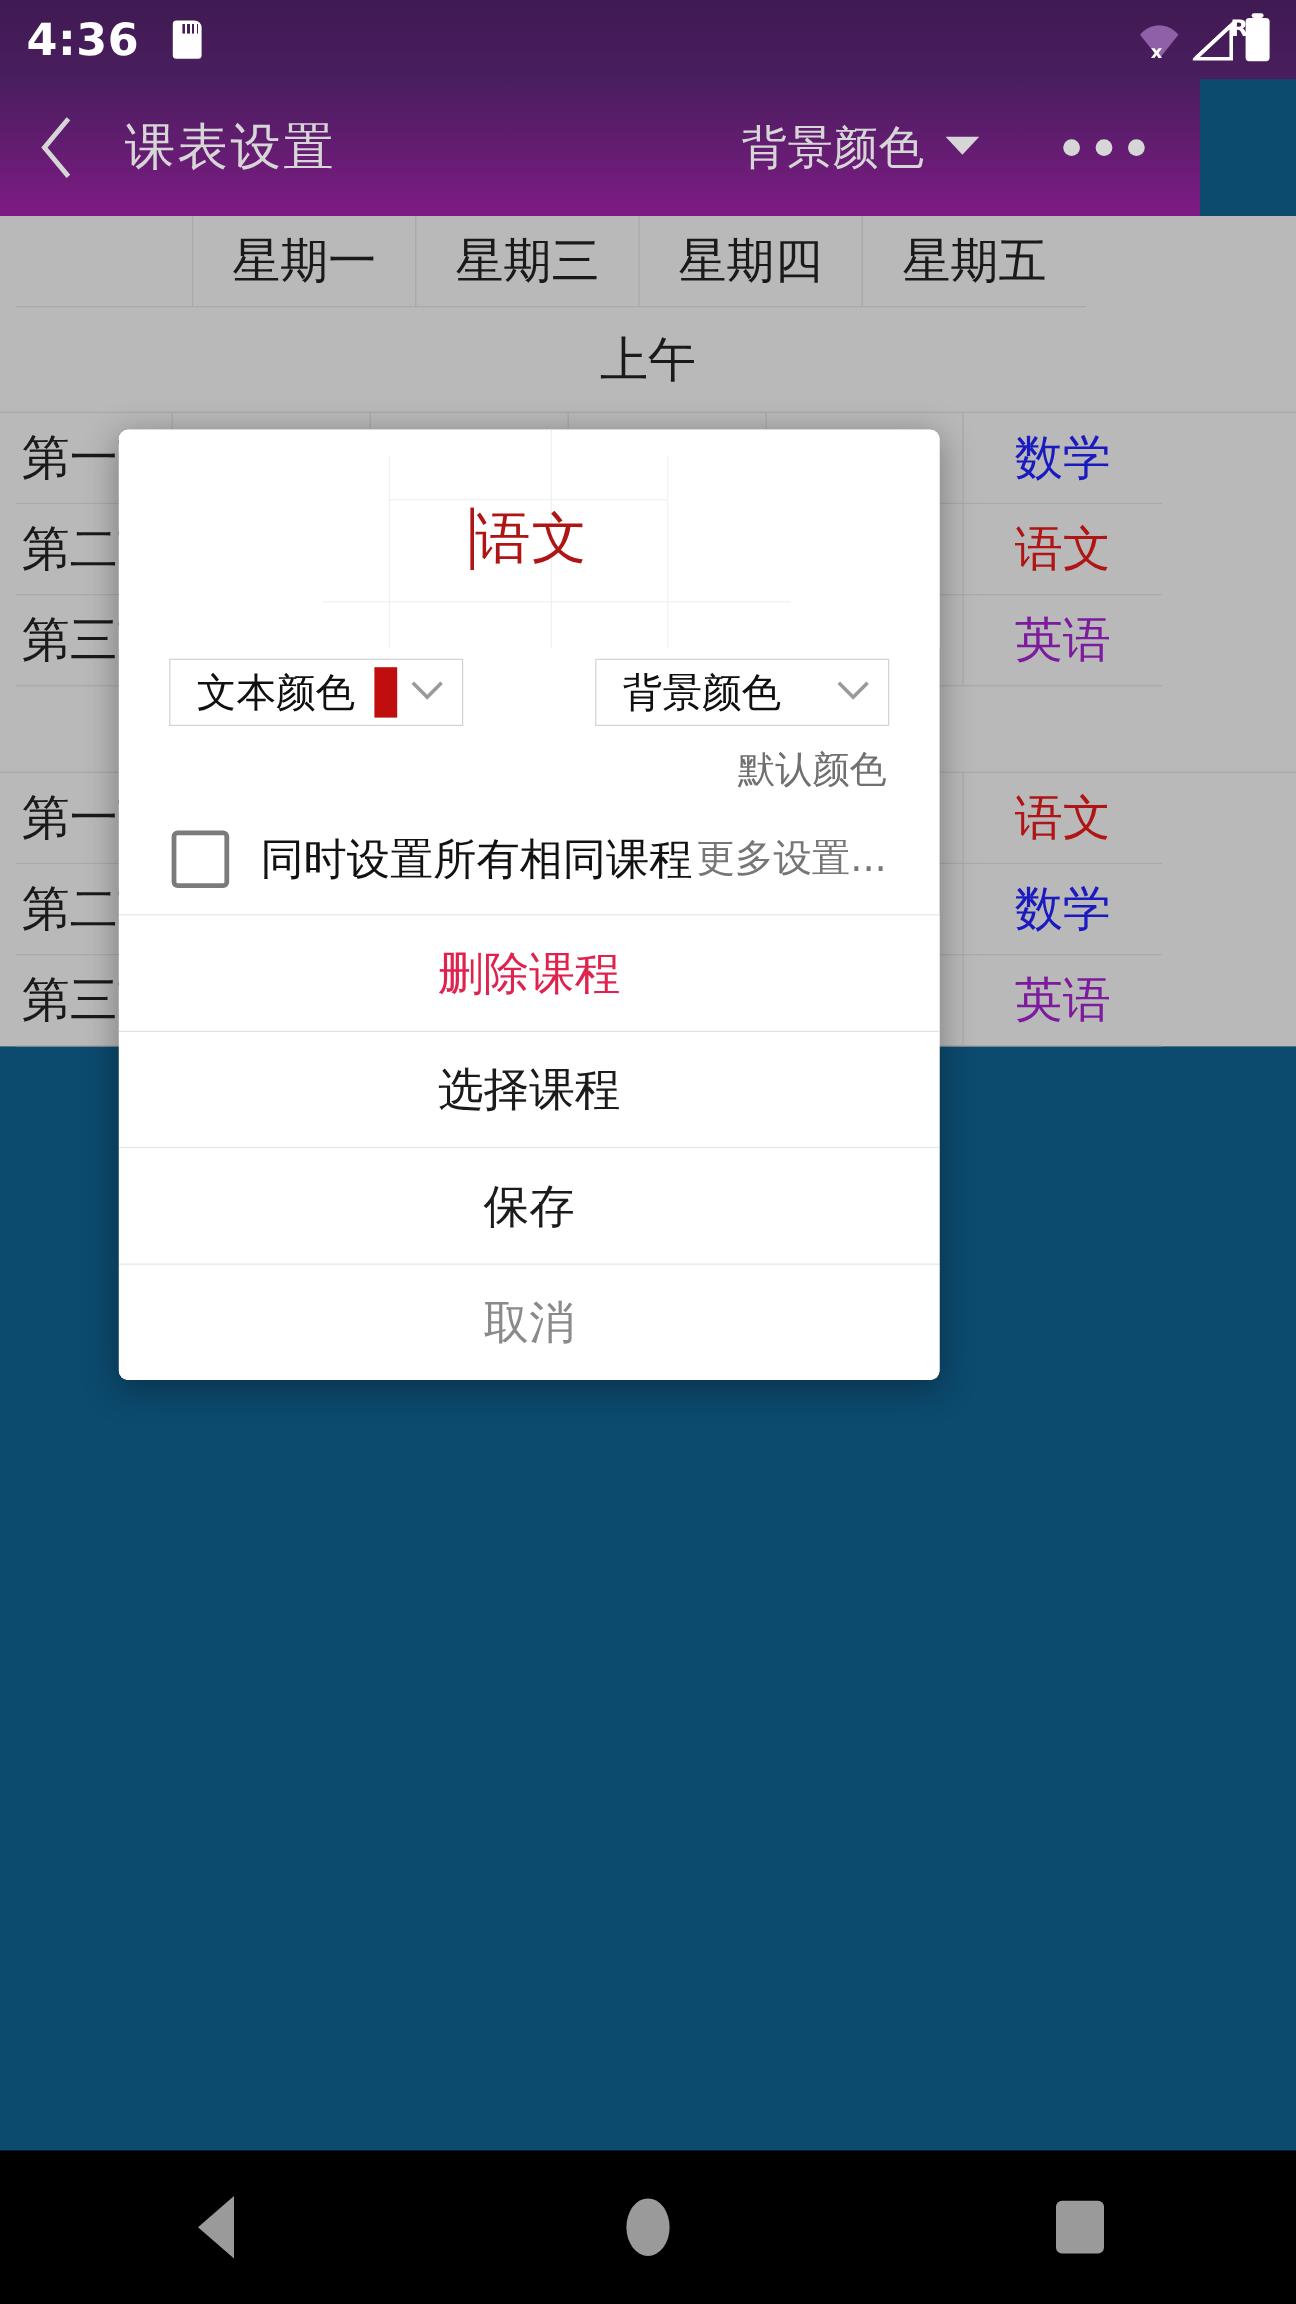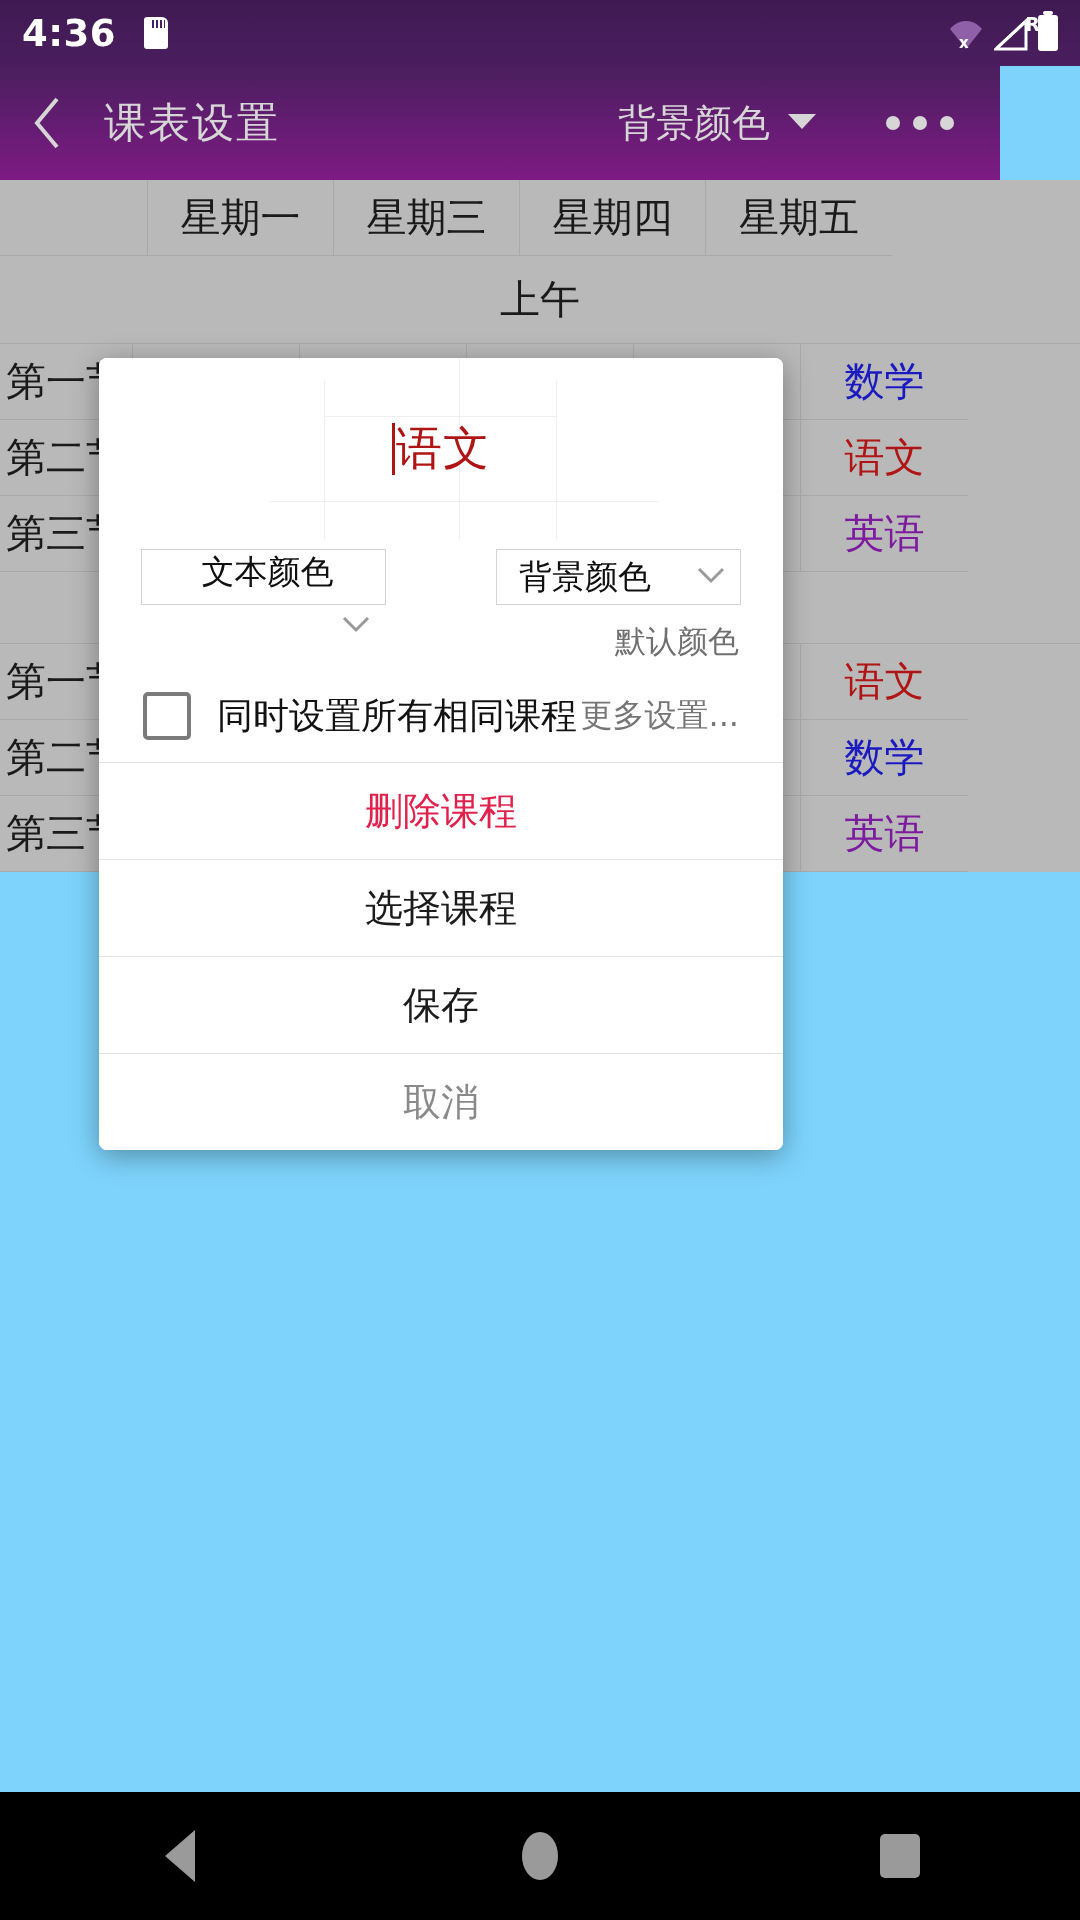--- a/index.html
+++ b/index.html
@@ -2,21 +2,21 @@
 <html><head>
 <meta charset="utf-8">
 <style>
   * { box-sizing: border-box; margin: 0; padding: 0; }
   html, body {
     width: 1080px; height: 1920px;
     background: #000;
     font-family: "DejaVu Sans", "Liberation Sans", sans-serif;
     overflow: hidden;
   }
-  #screen { position: relative; width: 1080px; height: 1920px; overflow: hidden; background: #7dd3fc; }
+  #screen { position: relative; width: 1080px; height: 1920px; overflow: hidden; background: #0c4a6e; }
 
   
   #status-bar {
     position: absolute; top: 0; left: 0; width: 1080px; height: 66px;
     background: linear-gradient(to bottom, #3f1a52 0%, #4a1e5e 100%);
     display: flex; align-items: center; padding: 0 22px;
   }
   #status-time { color: #fff; font-size: 37px; font-weight: bold; letter-spacing: 0.5px; }
   #sd-icon { margin-left: 28px; width: 24px; height: 32px; background: #fff;
              border-radius: 3px 6px 3px 3px; position: relative; }
@@ -41,21 +41,21 @@
   #schedule-select { margin-left: auto; display: flex; align-items: center; gap: 18px; }
   #schedule-name { color: #d6d6d6; font-size: 38px; }
   #overflow-btn { display:flex; gap:13px; margin-left: 70px; margin-right: 46px; }
   .dot { width: 14px; height: 14px; border-radius: 50%; background: #d6d6d6; }
 
   
   #timetable {
     position: absolute; top: 180px; left: 0; width: 1080px;
     background: #b9b9b9;
   }
-  .tt-row { display: flex; width: 968px; }
+  .tt-row { display: flex; width: 968px; padding-left: 13px; }
   .tt-cell {
     border-right: 1px solid #a9a9a9; border-bottom: 1px solid #a9a9a9;
     display:flex; align-items:center; justify-content:center;
     font-size: 40px; color: #1a1a1a; height: 76px; overflow:hidden;
   }
   .tt-cell.first { width: 148px; border-left: none; }
   .tt-cell.day { width: 186px; }
   .tt-cell.day:last-child { border-right:none; }
   .tt-head { height: 76px; }
   .tt-section { width: 1080px; height: 88px; display:flex; align-items:center; justify-content:center;
@@ -77,21 +77,21 @@
   .grid-h { position:absolute; height:1px; background:#efefef; }
   #preview-text-wrap { position:relative; z-index:2; display:flex; align-items:center; }
   #caret { width: 3px; height: 52px; background: #b01515; margin-right: 1px; }
   #preview-text { font-size: 46px; color: #b01515; letter-spacing: 1px; }
 
   #color-row { display:flex; align-items:center; padding: 0 42px; height: 74px; }
   .color-select {
     border: 1px solid #d3d3d3; background:#fff; height: 56px;
     display:flex; align-items:center; padding: 0 14px 0 22px; gap: 10px;
   }
-  #text-color-select { width: 245px; flex-direction: column; }
+  #text-color-select { width: 245px; }
   #bg-color-select { width: 245px; margin-left: auto; justify-content:center; padding: 0 14px 0 22px; }
   .cs-label { font-size: 33px; color: #101010; white-space: nowrap; }
   #text-color-swatch { width: 38px; height: 42px; background: #c00d0d; margin-left: 6px; }
   .chev { margin-left: auto; }
 
   #default-color-row { height: 56px; padding: 0 44px; display:flex; align-items:center; justify-content:flex-end; }
   #default-color-label { font-size: 31px; color: #707070; }
 
   #checkbox-row { display:flex; align-items:center; padding: 0 44px; height: 92px; }
   #same-course-checkbox {

